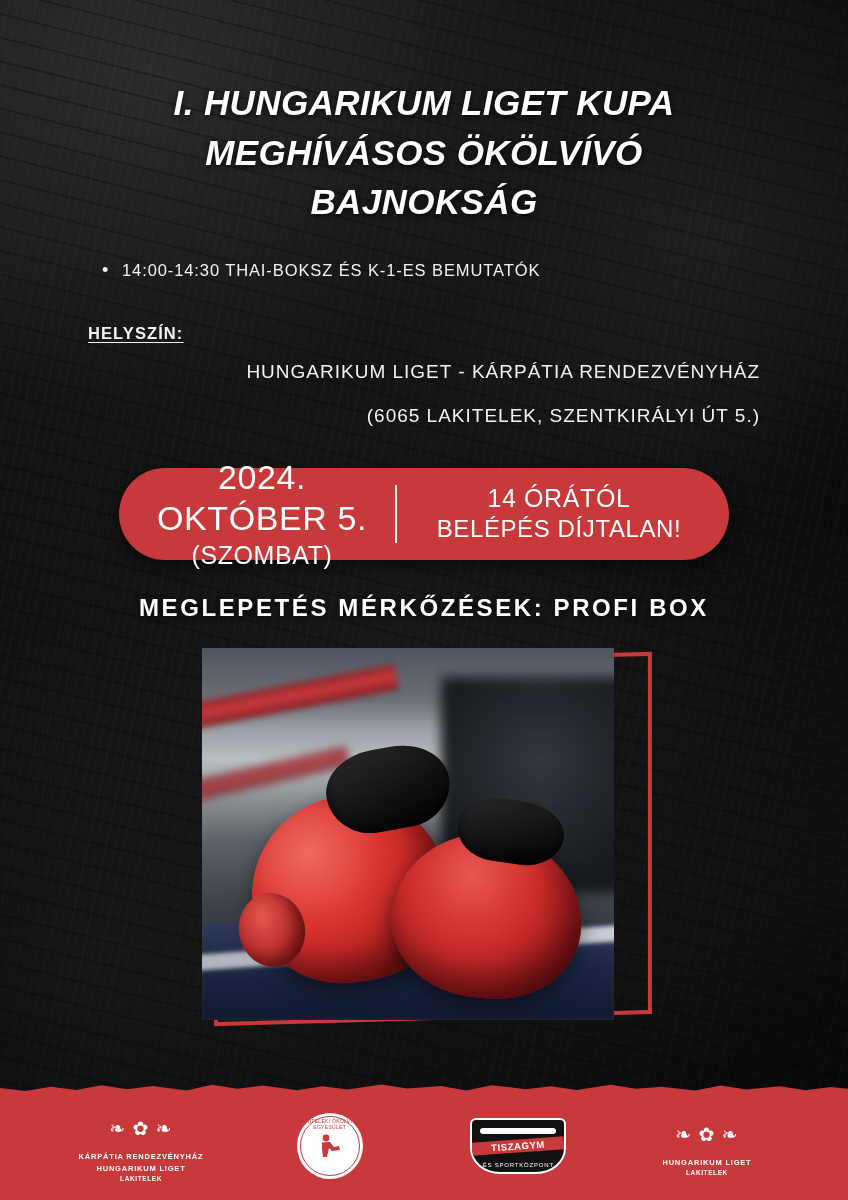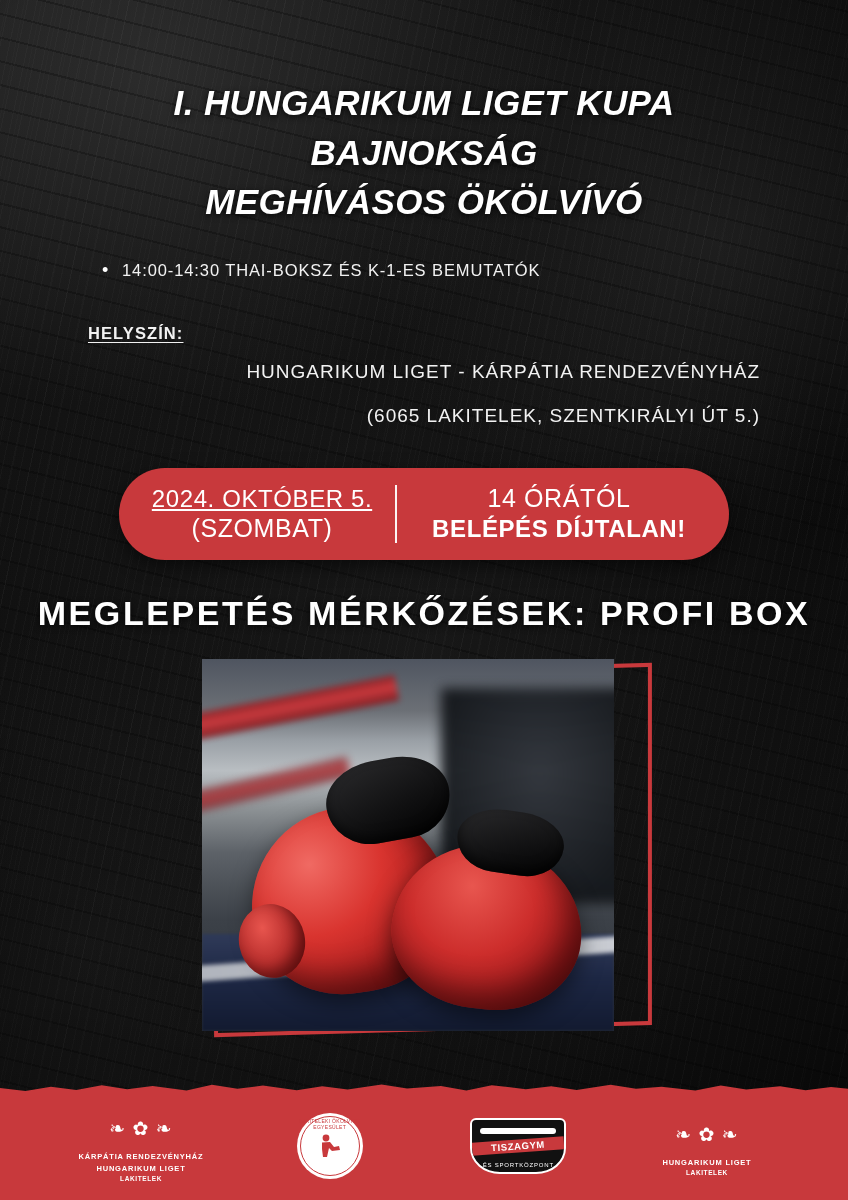--- a/index.html
+++ b/index.html
@@ -121,25 +121,24 @@
     align-items: center;
     box-shadow: 0 6px 18px rgba(0,0,0,0.55);
   }
   .pill-left {
     flex: 0 0 276px;
     text-align: center;
     color: #ffffff;
     padding-left: 10px;
   }
   .pill-left .l1 {
-    font-size: 24px;
+    font-size: 34px;
     letter-spacing: 0.6px;
     line-height: 1.22;
     text-transform: uppercase;
-    text-decoration: underline;
   }
   .pill-left .l2 {
     font-size: 25px;
     letter-spacing: 0.6px;
     line-height: 1.22;
     text-transform: uppercase;
   }
   .pill-div {
     width: 2px;
     height: 58px;
@@ -153,32 +152,32 @@
     padding-right: 8px;
   }
   .pill-right .r1 {
     font-size: 25px;
     letter-spacing: 0.6px;
     line-height: 1.25;
     text-transform: uppercase;
   }
   .pill-right .r2 {
     font-size: 24px;
-    font-weight: bold;
+    font-weight: normal;
     letter-spacing: 0.6px;
     line-height: 1.25;
     text-transform: uppercase;
   }
 
   
   .surprise {
     margin-top: 34px;
     text-align: center;
     color: #ffffff;
-    font-size: 34px;
+    font-size: 24px;
     font-weight: bold;
     letter-spacing: 2.6px;
     text-transform: uppercase;
     text-shadow: 0 2px 6px rgba(0,0,0,0.75);
   }
 
   
   .photo-area {
     position: relative;
     margin-top: 26px;
@@ -444,22 +443,22 @@
 </style>
 </head>
 <body>
 
 <div id="poster">
 
   <div class="content">
 
     <div class="title-block">
       <div class="title-line">I. HUNGARIKUM LIGET KUPA</div>
+      <div class="title-line">MEGHÍVÁSOS ÖKÖLVÍVÓ</div>
       <div class="title-line">BAJNOKSÁG</div>
-      <div class="title-line">MEGHÍVÁSOS ÖKÖLVÍVÓ</div>
     </div>
 
     <div class="body-block">
 
 
       <ul class="program">
         <li>14:00-14:30 THAI-BOKSZ ÉS K-1-ES BEMUTATÓK</li>
       </ul>
 
       <div class="sec-head venue-head">HELYSZÍN:</div>

